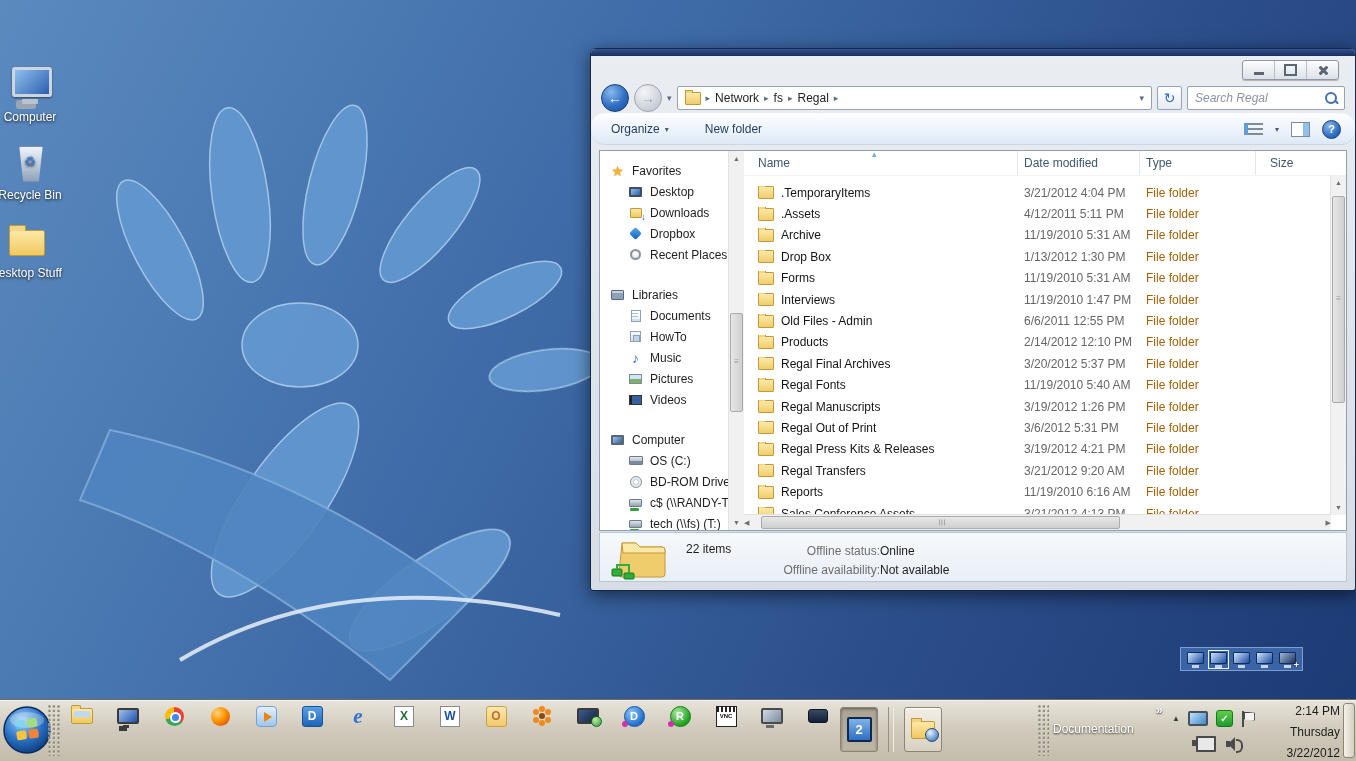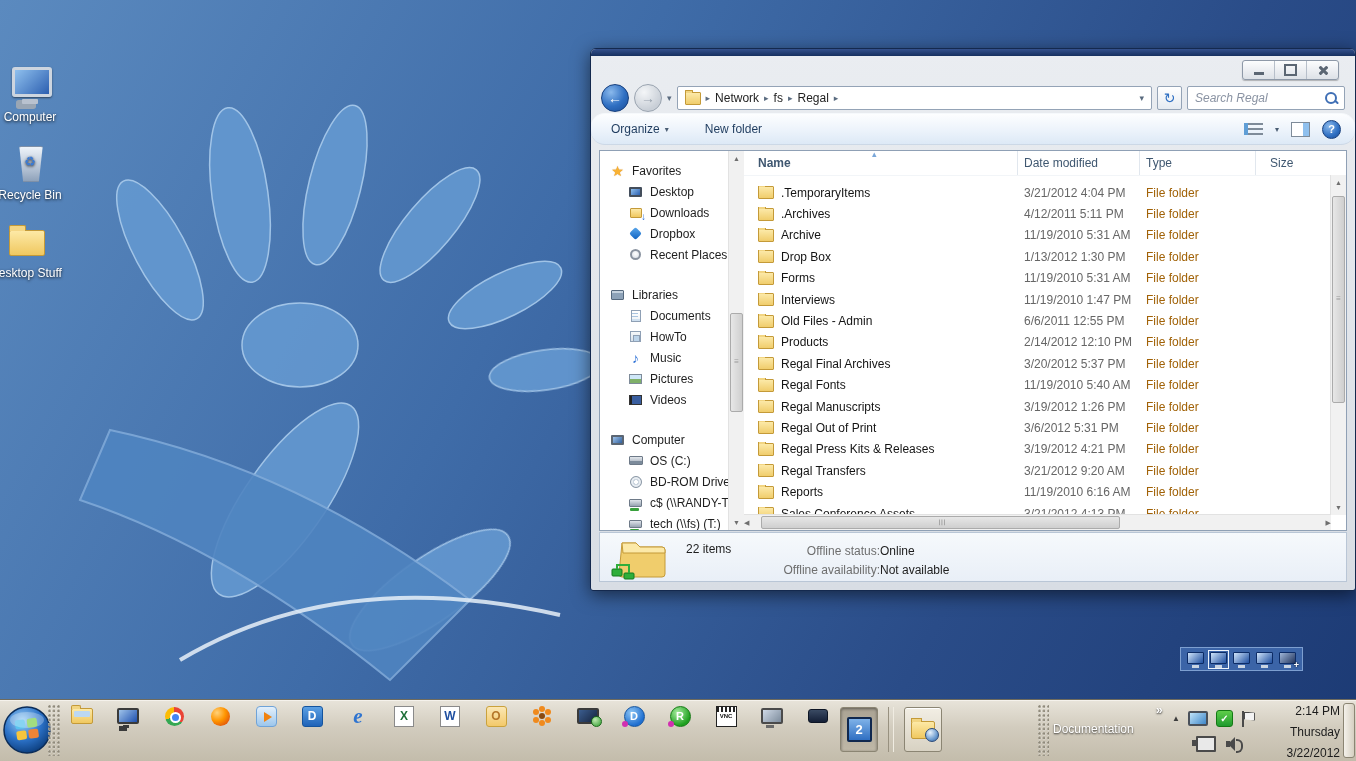--- a/index.html
+++ b/index.html
@@ -120,21 +120,21 @@
   .sb-track{flex:1;position:relative;}
   .sb-thumb{position:absolute;left:1px;right:1px;background:linear-gradient(90deg,#e7e7e7,#cfcfcf);
     border:1px solid #ababab;border-radius:2px;cursor:pointer;}
   .sb-thumb::after{content:"≡";position:absolute;left:0;right:0;top:50%;transform:translateY(-55%);
     text-align:center;font-size:8px;color:#9a9a9a;}
   
   .listarea{flex:1;display:flex;flex-direction:column;position:relative;min-width:0;}
   .lheader{display:flex;height:24px;font-size:12px;color:#3f5770;align-items:stretch;position:relative;flex:none;
     border-bottom:1px solid #f2f5f8;padding-right:15px;}
   .hcell{display:flex;align-items:center;border-right:1px solid #e1e7ee;box-sizing:border-box;cursor:pointer;}
-  .hc-name{width:274px;padding-left:14px;font-weight:bold;}
+  .hc-name{width:274px;padding-left:14px;}
   .hc-date{width:122px;padding-left:6px;text-align:right;}
   .hc-type{width:116px;padding-left:6px;}
   .hc-size{flex:1;padding-left:14px;border-right:none;}
   .sort-up{position:absolute;left:128px;top:-2px;font-size:9px;color:#7aa7d9;}
   .lbody{flex:1;overflow:hidden;font-size:12px;padding-top:6px;}
   .frow{display:flex;height:21.4px;align-items:center;cursor:default;}
   .cell{box-sizing:border-box;white-space:nowrap;overflow:hidden;}
   .c-name{width:274px;padding-left:14px;display:flex;gap:7px;align-items:center;color:#141414;}
   .c-date{width:122px;padding-left:6px;color:#666;}
   .c-type{width:116px;padding-left:6px;color:#a16207;}
@@ -425,21 +425,21 @@
               <span class="fico"></span>
               <span>.TemporaryItems</span>
             </div>
             <div class="cell c-date">3/21/2012 4:04 PM</div>
             <div class="cell c-type">File folder</div>
             <div class="cell c-size"></div>
           </div>
           <div class="frow">
             <div class="cell c-name">
               <span class="fico"></span>
-              <span>.Archives</span>
+              <span>.Assets</span>
             </div>
             <div class="cell c-date">4/12/2011 5:11 PM</div>
             <div class="cell c-type">File folder</div>
             <div class="cell c-size"></div>
           </div>
           <div class="frow">
             <div class="cell c-name">
               <span class="fico"></span>
               <span>Archive</span>
             </div>

